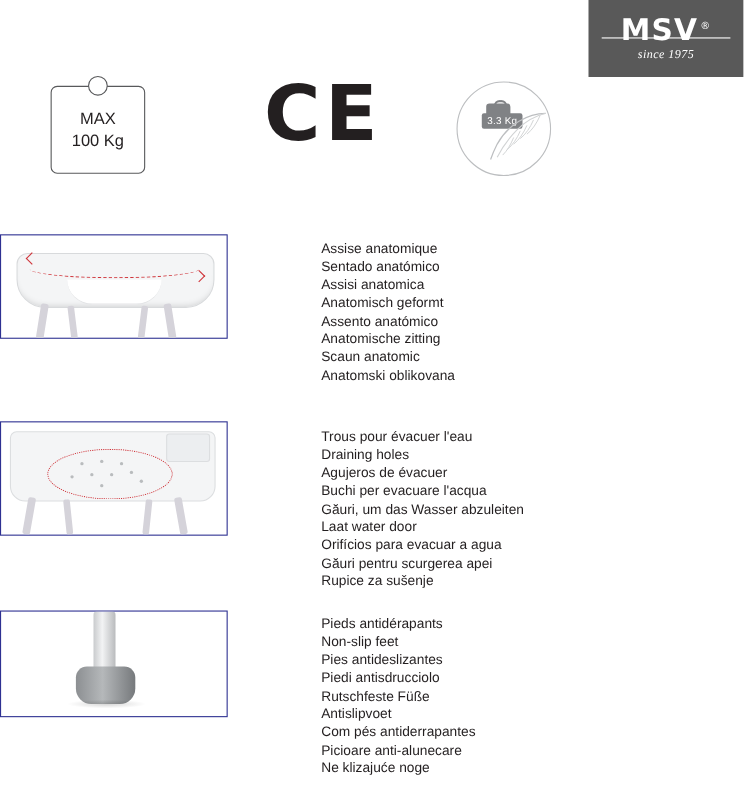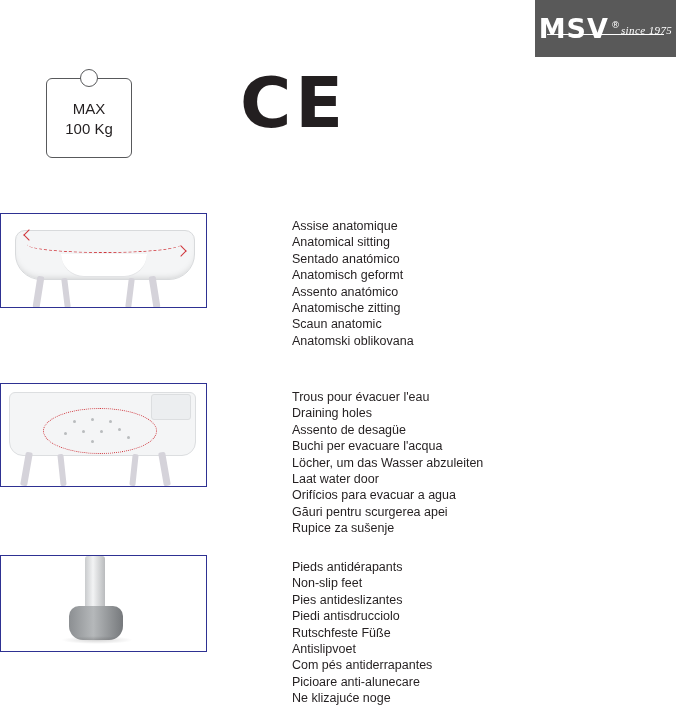--- a/index.html
+++ b/index.html
@@ -15,25 +15,25 @@
     position: relative;
     overflow: hidden;
   }
 
   
   .brand {
     position: absolute;
     top: 0;
     left: 535px;
     width: 141px;
-    height: 57px;
+    height: 70px;
     background: #595959;
     color: #ffffff;
     display: flex;
-    flex-direction: row;
+    flex-direction: column;
     align-items: center;
     justify-content: center;
   }
   .brand-logo {
     font-family: "DejaVu Sans", sans-serif;
     font-weight: bold;
     font-size: 27px;
     letter-spacing: 1px;
     line-height: 1;
     position: relative;
@@ -337,38 +337,54 @@
   <div class="weight-badge">
     <div class="handle"></div>
     <div class="txt">
       <div>MAX</div>
       <div>100 Kg</div>
     </div>
   </div>
 
   <div class="ce-mark">CE</div>
 
+  <div class="feather-circle">
+    <div class="weight-glyph">
+      <div class="hook"></div>
+      <div class="body"></div>
+    </div>
+    <div class="kg-tag">3.3 Kg</div>
+    <svg class="feather-svg" width="54" height="46" viewBox="0 0 54 46">
+      <path d="M52 2 C36 2 18 12 8 30 C5 36 3 41 2 44" fill="none" stroke="#bcbec0" stroke-width="1.1"></path>
+      <path d="M52 2 C44 4 34 9 26 17 C18 25 12 34 8 42" fill="none" stroke="#d1d3d4" stroke-width="1"></path>
+      <path d="M47 4 C44 11 40 17 35 21" fill="none" stroke="#d1d3d4" stroke-width=".9"></path>
+      <path d="M41 8 C38 15 34 21 29 25" fill="none" stroke="#d1d3d4" stroke-width=".9"></path>
+      <path d="M35 13 C32 20 28 26 23 30" fill="none" stroke="#d1d3d4" stroke-width=".9"></path>
+      <path d="M29 18 C26 25 22 31 17 35" fill="none" stroke="#d1d3d4" stroke-width=".9"></path>
+      <path d="M23 24 C20 31 17 36 13 40" fill="none" stroke="#d1d3d4" stroke-width=".9"></path>
+    </svg>
+  </div>
 </div>
 
 <div class="feature" id="row-1">
   <div class="photo">
     <div class="seat-top"></div>
     <div class="seat-notch"></div>
     <div class="seat-dash"></div>
     <div class="seat-arrow-l"></div>
     <div class="seat-arrow-r"></div>
     <div class="leg" style="left:34px; top:62px; width:7px; height:32px; transform:rotate(9deg);"></div>
     <div class="leg" style="left:62px; top:64px; width:6px; height:30px; transform:rotate(-7deg);"></div>
     <div class="leg" style="left:150px; top:62px; width:7px; height:32px; transform:rotate(-9deg);"></div>
     <div class="leg" style="left:126px; top:64px; width:6px; height:30px; transform:rotate(7deg);"></div>
   </div>
   <div class="txtblock">
     <div>Assise anatomique</div>
-    <div>Anatomical sitting</div>
     <div>Sentado anatómico</div>
+    <div>Assisi anatomica</div>
     <div>Anatomisch geformt</div>
     <div>Assento anatómico</div>
     <div>Anatomische zitting</div>
     <div>Scaun anatomic</div>
     <div>Anatomski oblikovana</div>
   </div>
 </div>
 
 <div class="feature" id="row-2">
   <div class="photo">
@@ -385,23 +401,23 @@
     <div class="hole" style="left:90px; top:56px;"></div>
     <div class="hole" style="left:126px; top:52px;"></div>
     <div class="leg" style="left:22px; top:68px; width:7px; height:34px; transform:rotate(10deg);"></div>
     <div class="leg" style="left:58px; top:70px; width:6px; height:32px; transform:rotate(-6deg);"></div>
     <div class="leg" style="left:160px; top:68px; width:7px; height:34px; transform:rotate(-10deg);"></div>
     <div class="leg" style="left:130px; top:70px; width:6px; height:32px; transform:rotate(6deg);"></div>
   </div>
   <div class="txtblock">
     <div>Trous pour évacuer l'eau</div>
     <div>Draining holes</div>
-    <div>Assento de desagüe</div>
+    <div>Agujeros de évacuer</div>
     <div>Buchi per evacuare l'acqua</div>
-    <div>Löcher, um das Wasser abzuleiten</div>
+    <div>Găuri, um das Wasser abzuleiten</div>
     <div>Laat water door</div>
     <div>Orifícios para evacuar a agua</div>
     <div>Găuri pentru scurgerea apei</div>
     <div>Rupice za sušenje</div>
   </div>
 </div>
 
 <div class="feature" id="row-3">
   <div class="photo">
     <div class="tube"></div>

